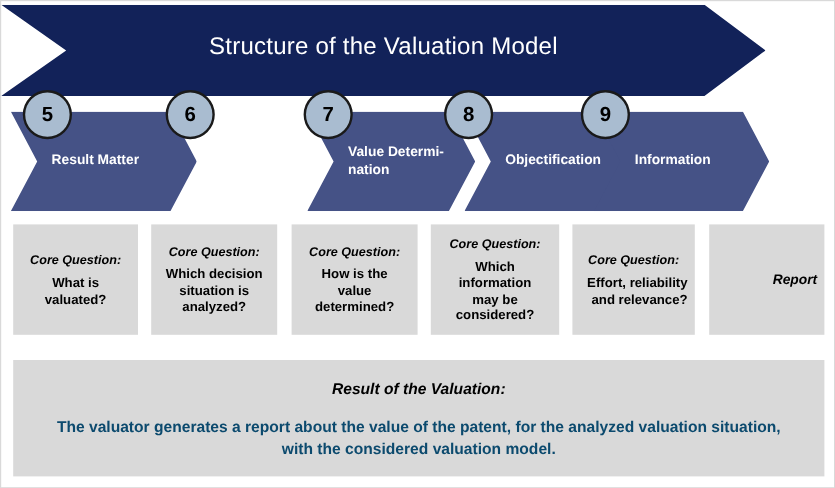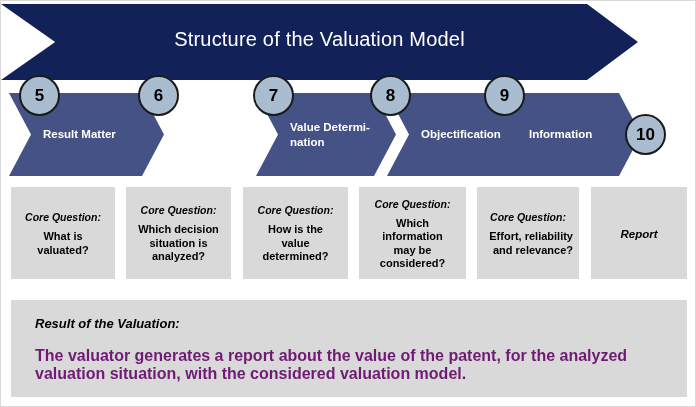--- a/index.html
+++ b/index.html
@@ -118,45 +118,46 @@
     color: #000000;
     text-align: center;
     line-height: 13.5px;
   }
   .qbox.report-box {
     justify-content: center;
   }
   .qbox.report-box .qhead {
     margin-bottom: 0;
     font-size: 11.5px;
+    text-align: right;
   }
 
   
   #result-panel {
     position: absolute;
     left: 10px;
     top: 299px;
     width: 676px;
     height: 97px;
     background: #d9d9d9;
     box-sizing: border-box;
     padding: 16px 24px;
-    text-align: left;
+    text-align: center;
   }
   #result-title {
     font-size: 13px;
     font-weight: bold;
     font-style: italic;
     color: #000000;
     margin-bottom: 16px;
   }
   #result-body {
-    font-size: 16px;
-    font-weight: bold;
-    color: #701a75;
+    font-size: 13px;
+    font-weight: bold;
+    color: #0c4a6e;
     line-height: 18px;
   }
 </style>
 </head>
 <body>
 
 <div id="canvas">
 
   <div id="title-banner"></div>
   <div id="title-text">Structure of the Valuation Model</div>
@@ -175,21 +176,20 @@
     <div class="chevron" style="left:486px; width:146px;">
       <span class="clabel">Information</span>
     </div>
   </div>
 
   <div class="step-circle" style="left:18px;  top:74px;">5</div>
   <div class="step-circle" style="left:137px; top:74px;">6</div>
   <div class="step-circle" style="left:252px; top:74px;">7</div>
   <div class="step-circle" style="left:369px; top:74px;">8</div>
   <div class="step-circle" style="left:483px; top:74px;">9</div>
-  <div class="step-circle" style="left:624px; top:113px;">10</div>
 
   <div class="qbox" style="left:10px; width:104px;">
     <div class="qhead">Core Question:</div>
     <div class="qbody" style="white-space:pre-line;">What is
 valuated?</div>
   </div>
 
   <div class="qbox" style="left:125px; width:105px;">
     <div class="qhead">Core Question:</div>
     <div class="qbody" style="white-space:pre-line;">Which decision

